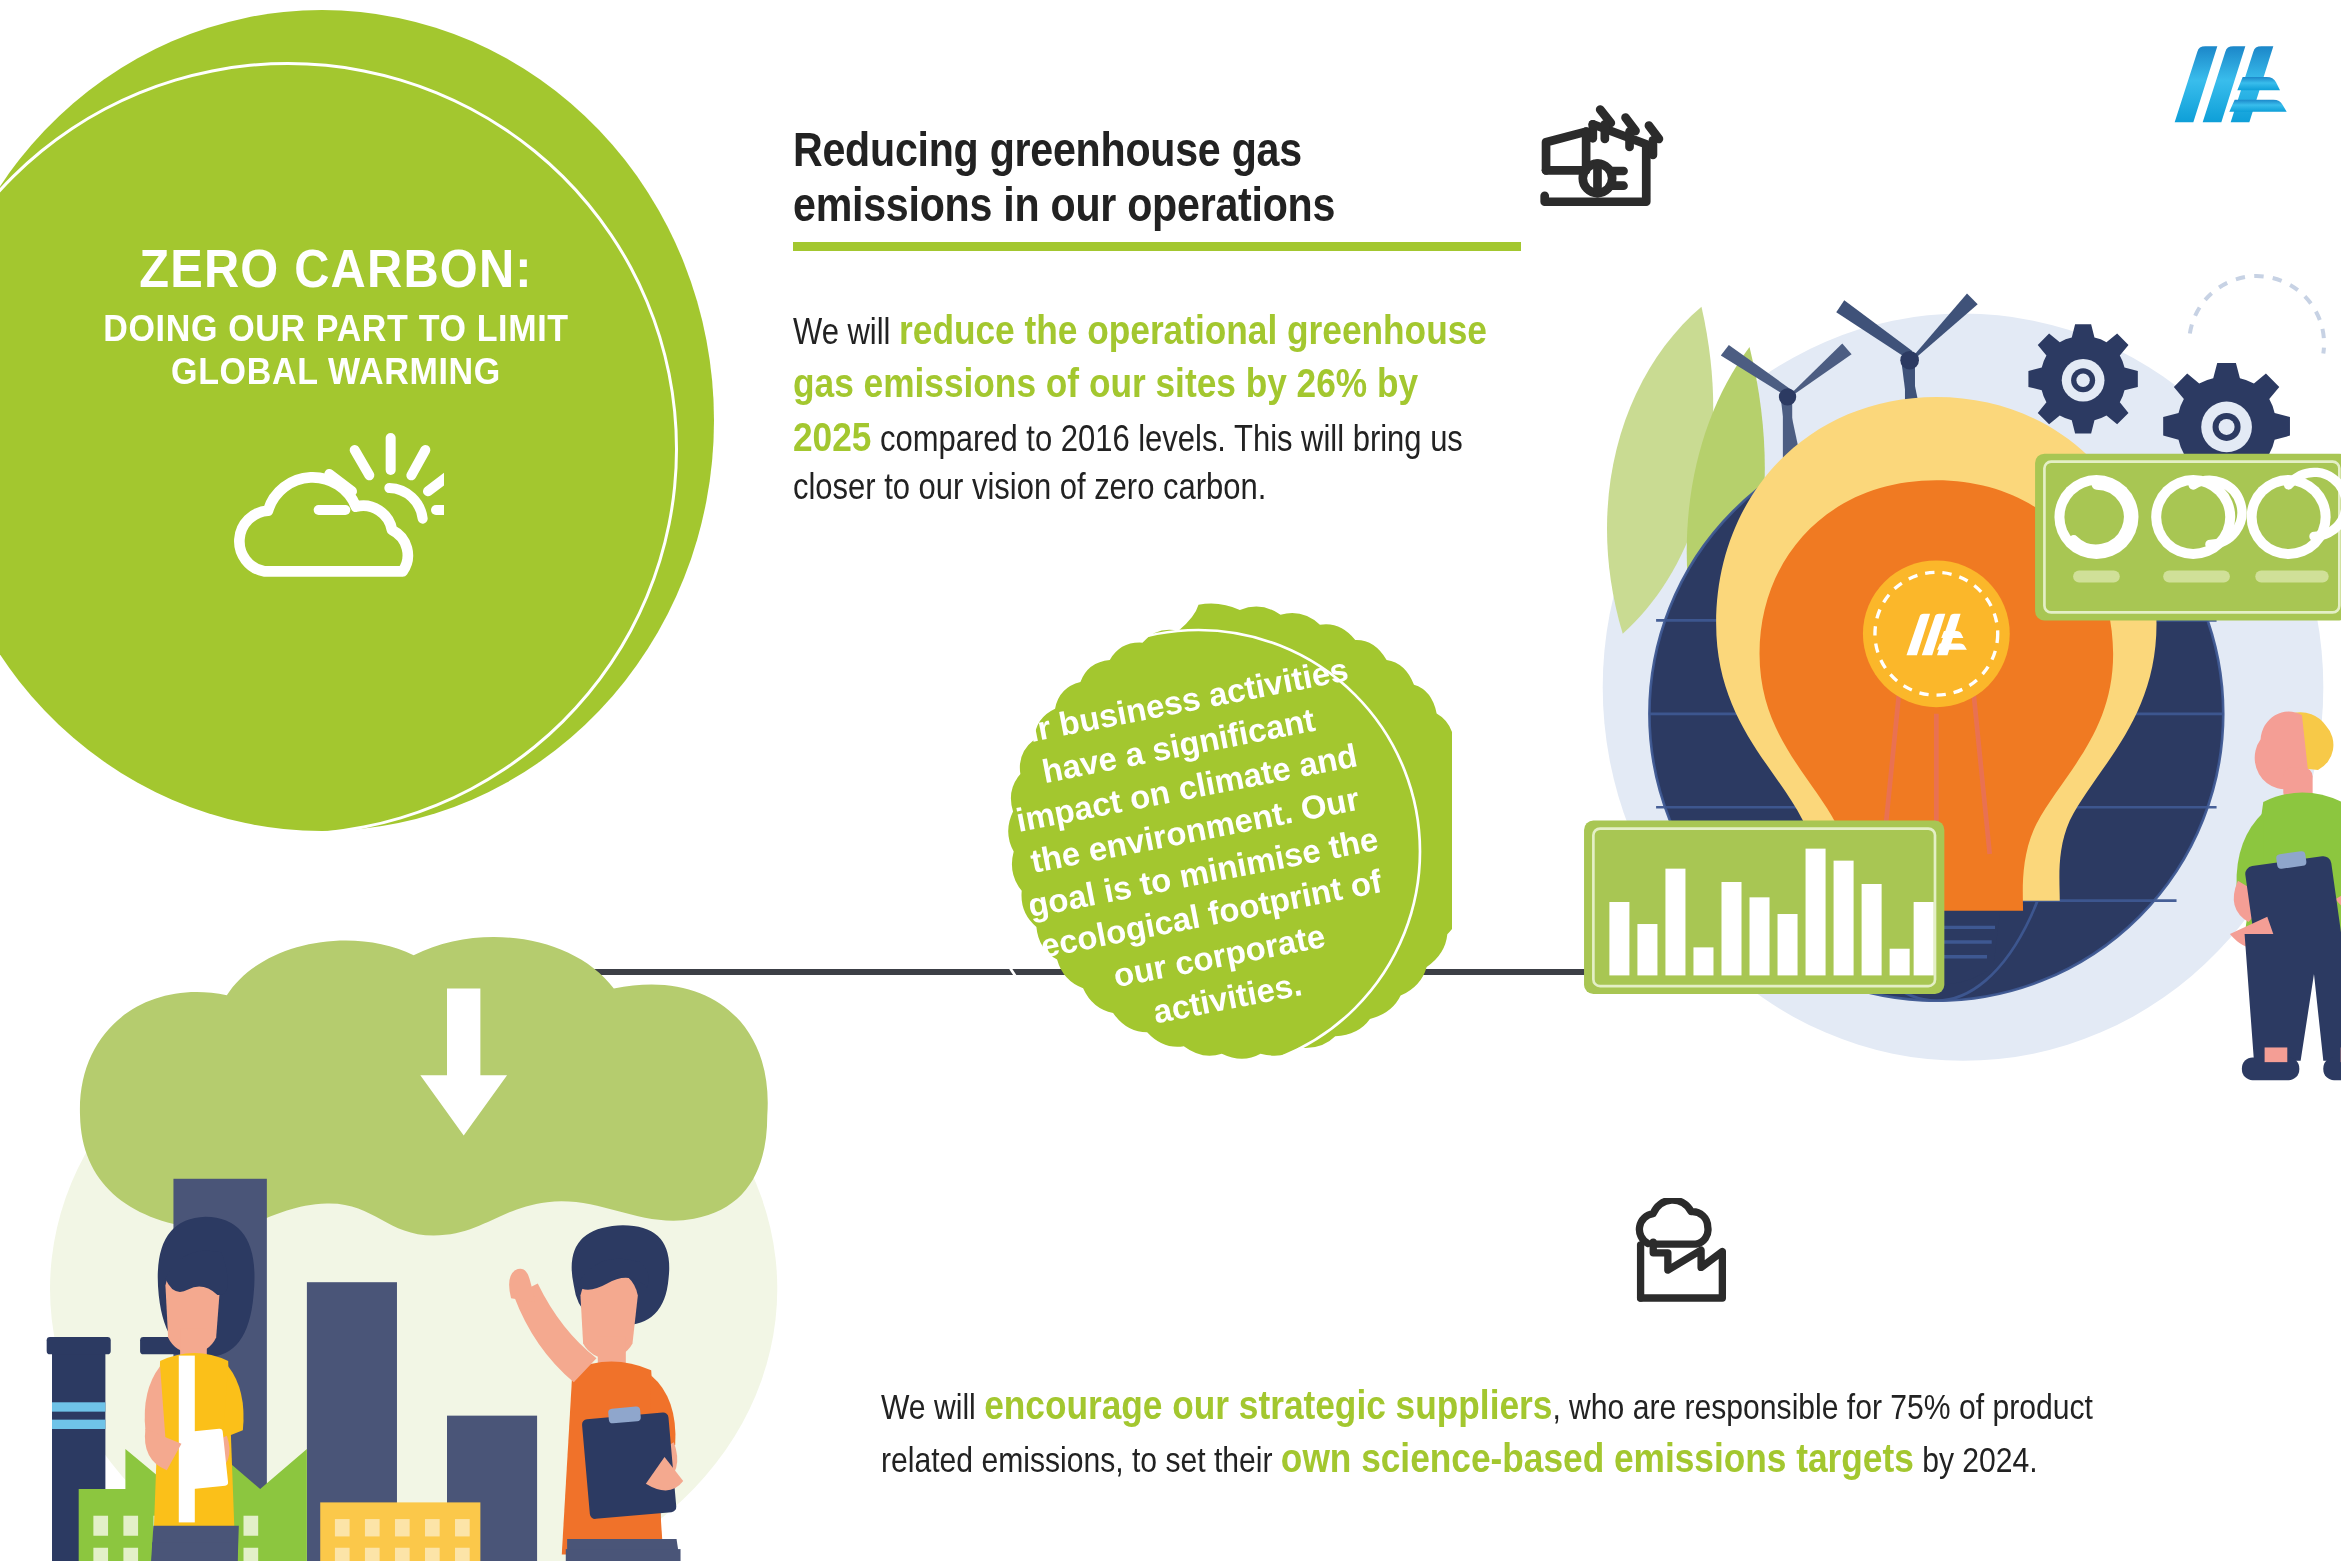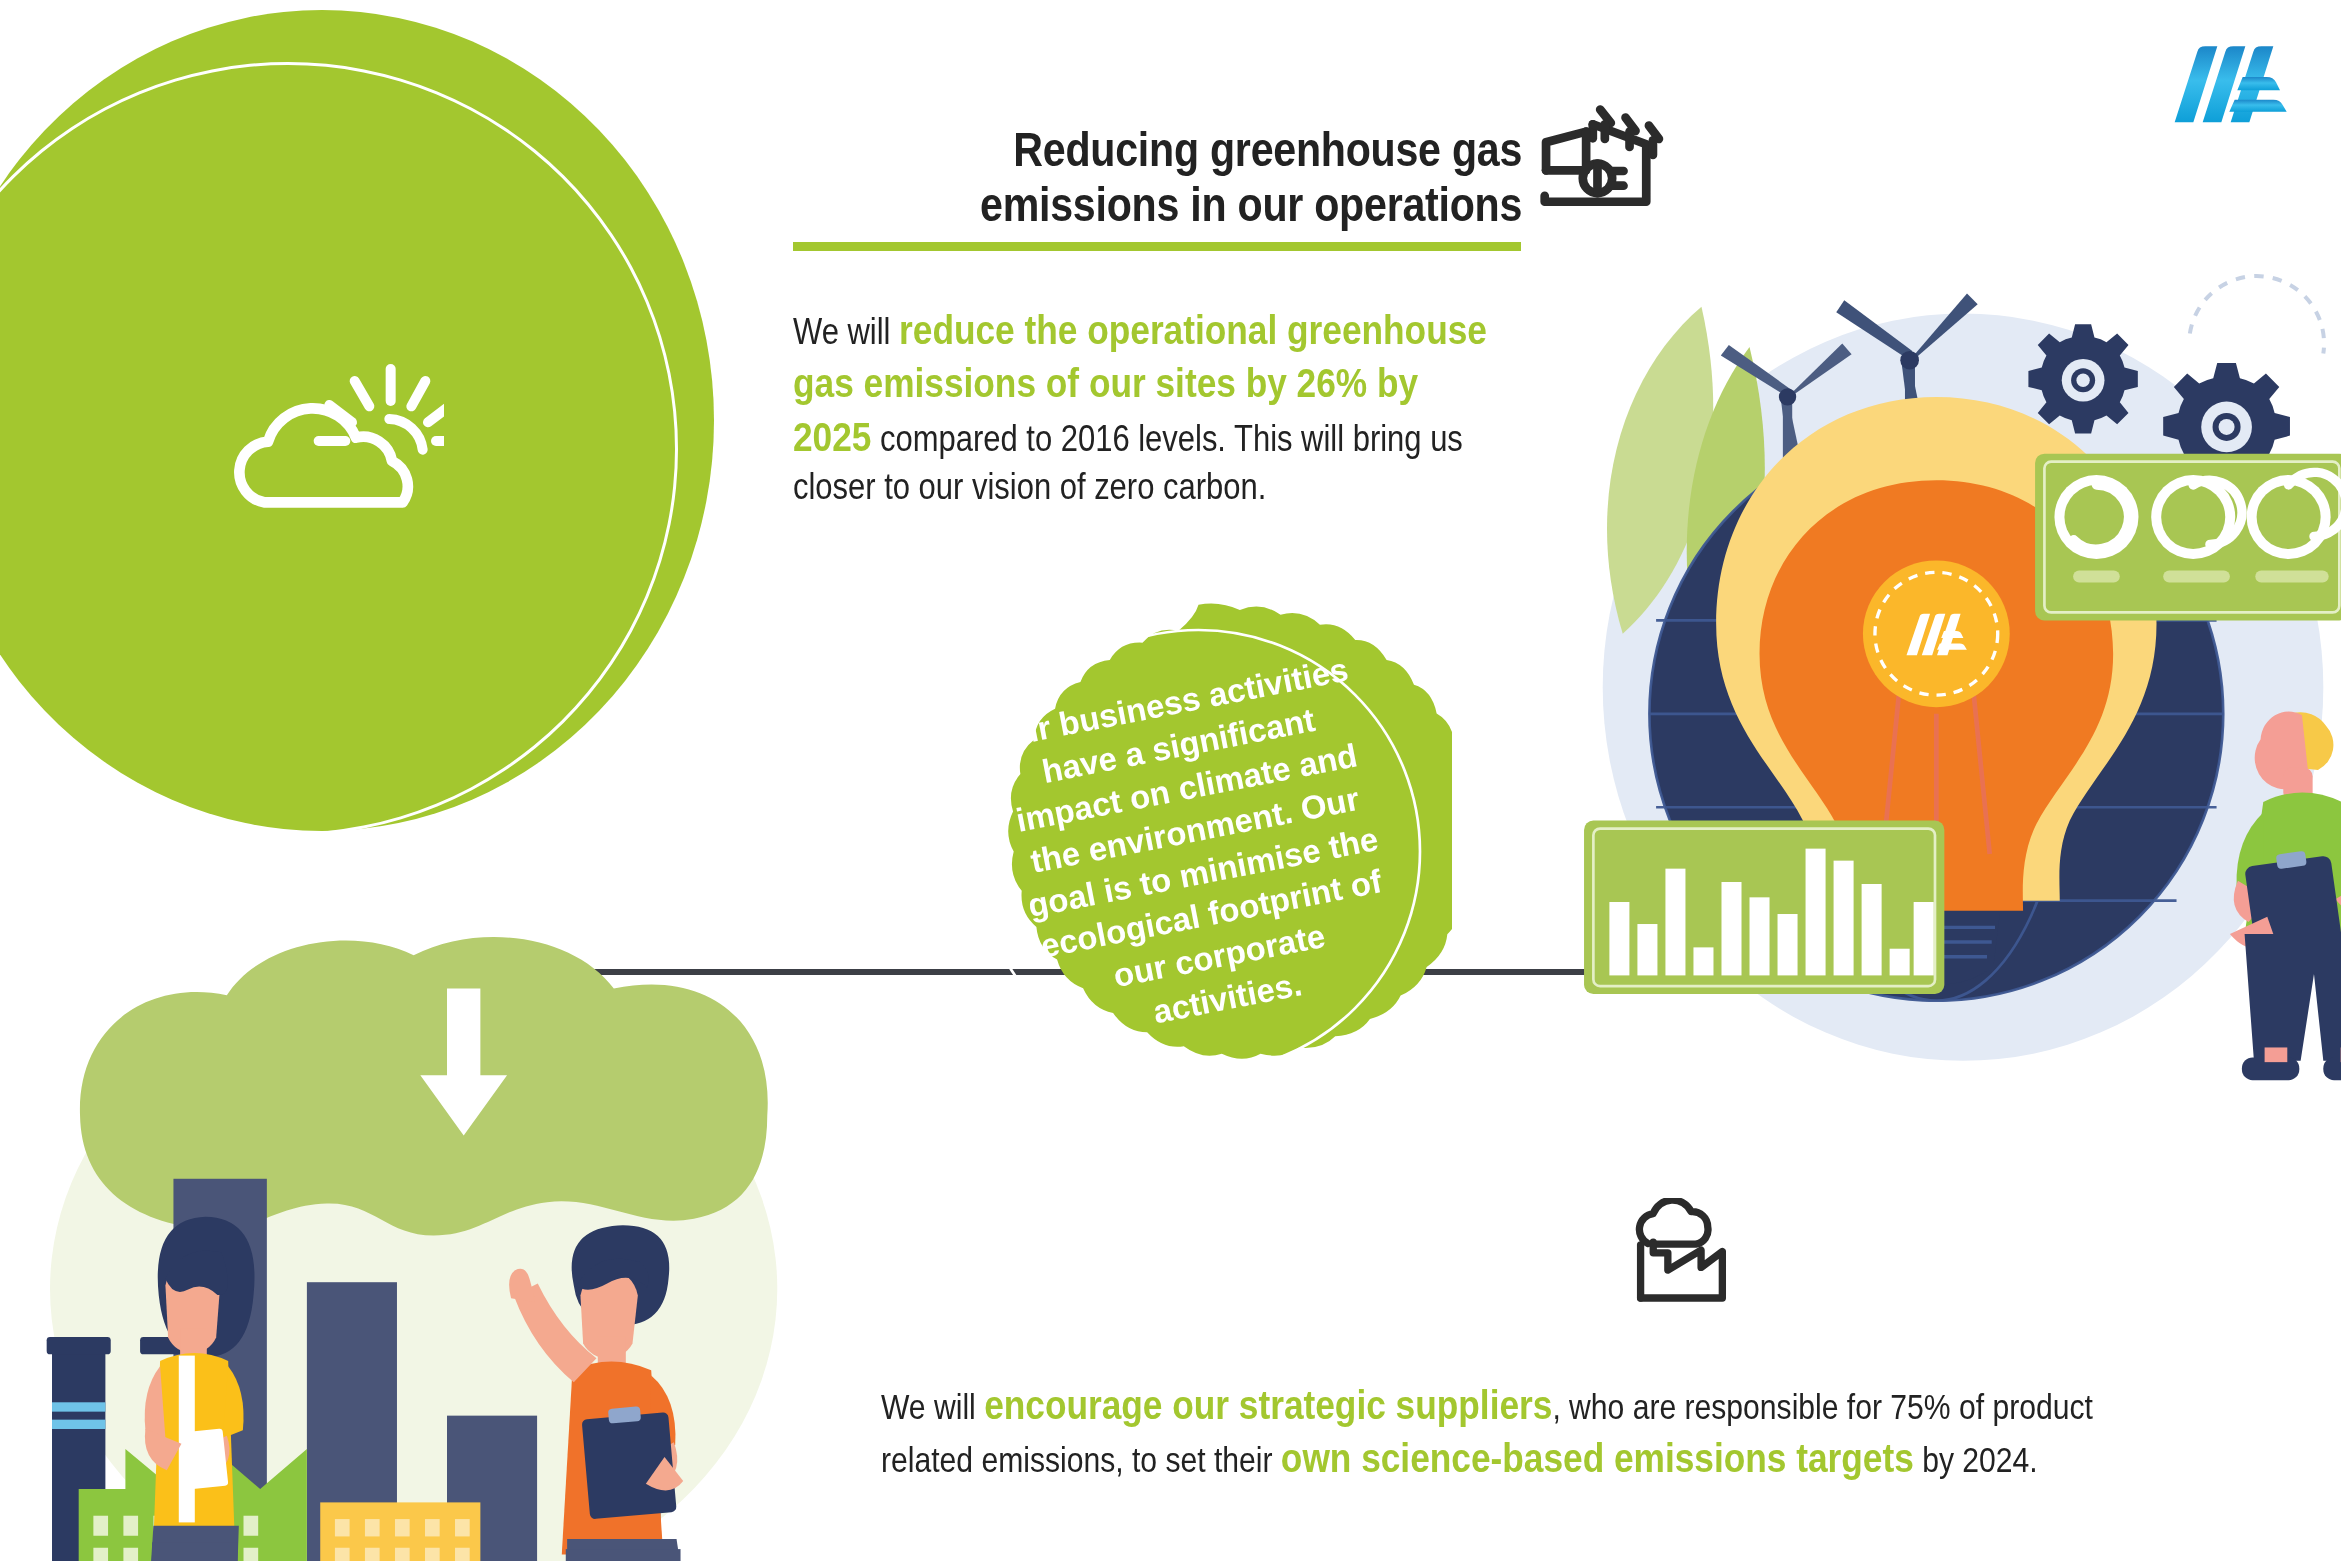--- a/index.html
+++ b/index.html
@@ -82,20 +82,27 @@
   .illo-left{position:absolute;left:40px;top:915px;width:794px;height:651px;z-index:4;}
   svg{display:block;}
 </style>
 </head>
 <body>
 
 <div class="stage">
 
   <div class="hero-circle">
     <div class="hero-ring2"></div>
+    <div class="hero-text">
+      <div class="hero-title">ZERO CARBON:</div>
+      <div class="hero-sub">
+        <div>DOING OUR PART TO LIMIT</div>
+        <div>GLOBAL WARMING</div>
+      </div>
+    </div>
     <div class="hero-icon">
       <svg width="220" height="154" viewBox="0 0 330 230" fill="none">
         <g stroke="#ffffff" stroke-width="15" stroke-linecap="round">
           <line x1="250" y1="10" x2="250" y2="58"></line>
           <line x1="196" y1="28" x2="218" y2="66"></line>
           <line x1="158" y1="64" x2="192" y2="90"></line>
           <line x1="302" y1="28" x2="281" y2="66"></line>
           <line x1="340" y1="64" x2="306" y2="90"></line>
           <line x1="142" y1="118" x2="182" y2="118"></line>
           <line x1="358" y1="118" x2="318" y2="118"></line>
@@ -118,21 +125,21 @@
       <g fill="url(#lg)">
         <path d="M28 128 L62 22 Q64 14 74 14 L92 14 L56 128 Z"></path>
         <path d="M70 128 L104 22 Q106 14 116 14 L134 14 L98 128 Z"></path>
         <path d="M112 128 L146 22 Q148 14 158 14 L176 14 L140 128 Z"></path>
         <path d="M118 94 L176 94 Q186 94 190 102 L196 112 L110 112 Z"></path>
         <path d="M130 60 L166 60 Q176 60 180 68 L186 80 L122 80 Z"></path>
       </g>
     </svg>
   </div>
 
-  <div class="sec-head" style="left:793px;top:122px;width:868px;text-align:right;">
+  <div class="sec-head" style="left:793px;top:122px;width:868px;">
     <h2><span>Reducing greenhouse gas</span>
 <span>emissions in our operations</span></h2>
     <div class="head-rule" style="width:728px;"></div>
   </div>
 
   <div style="position:absolute;left:1522px;top:100px;z-index:6;">
     <svg width="167" height="124" viewBox="0 0 250 185" fill="none" stroke="#2b2b2b" stroke-width="13" stroke-linecap="round" stroke-linejoin="round">
       <path d="M36 105 L36 63 L96 47"></path>
       <path d="M106 36 L106 57"></path>
       <path d="M106 36 L186 66 L186 152 L34 152 L34 143"></path>

